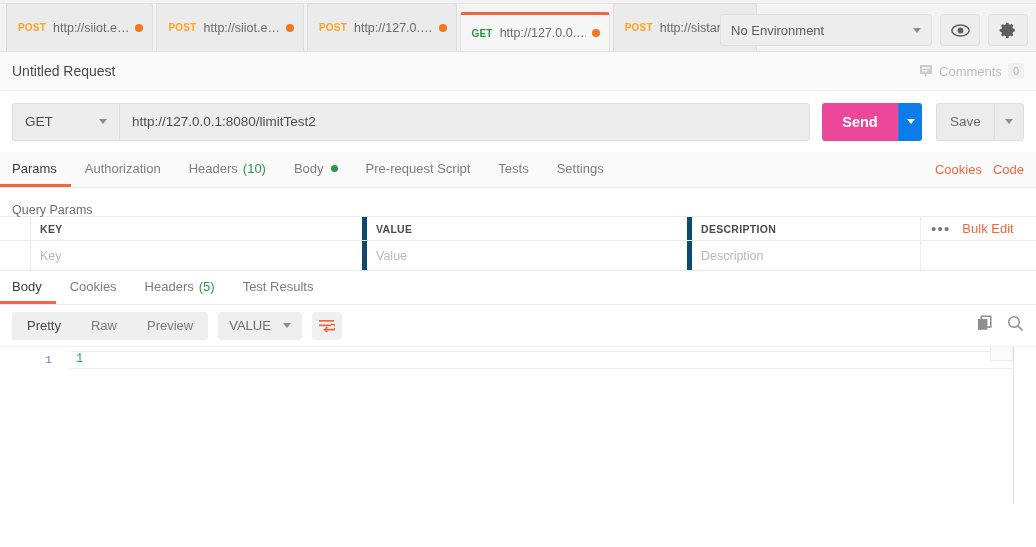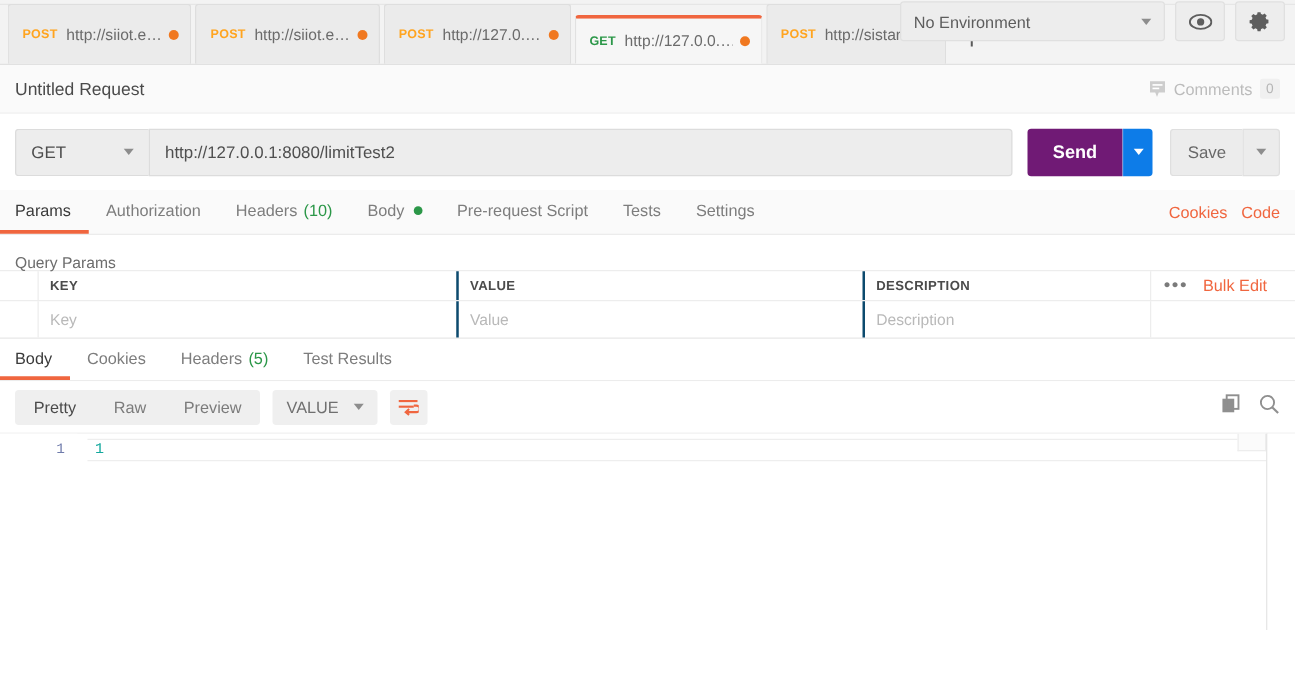--- a/index.html
+++ b/index.html
@@ -63,21 +63,21 @@
   #tab-plus, #tab-more {
     width: 34px; height: 36px;
     display: flex; align-items: center; justify-content: center;
     color: #5a5a5a; cursor: pointer;
     background: transparent;
   }
   #tab-plus { font-size: 22px; font-weight: 300; line-height: 1; padding-bottom: 3px; }
   #tab-more { font-size: 17px; letter-spacing: 1px; padding-bottom: 9px; }
 
   #env-zone {
-    position: absolute; right: 8px; bottom: 18px;
+    position: absolute; right: 8px; bottom: 5px;
     display: flex; align-items: center; gap: 8px; justify-content: center;
   }
   #env-select {
     width: 212px; height: 32px;
     background: #ededed; border: 1px solid #e0e0e0; border-radius: 3px;
     display: flex; align-items: center; padding: 0 10px;
     font-size: 13px; color: #5d5d5d; cursor: pointer;
   }
   #env-select .env-name { flex: 1; }
   .caret-dn {
@@ -128,21 +128,21 @@
   #method-box .m-label { flex: 1; }
   #url-input-wrap {
     flex: 1; height: 38px;
     background: #ededed; border: 1px solid #dcdcdc;
     border-radius: 0 3px 3px 0;
     display: flex; align-items: center; padding: 0 12px;
   }
   #url-input-wrap .url-text { font-size: 13.5px; color: #4f4f4f; }
   #send-group { display: flex; margin-left: 12px; }
   #send-btn {
-    width: 76px; height: 38px; background: #701a75;
+    width: 76px; height: 38px; background: #ec4899;
     border-radius: 3px 0 0 3px;
     color: #fff; font-size: 14.5px; font-weight: bold;
     display: flex; align-items: center; justify-content: center;
     cursor: pointer;
   }
   #send-caret {
     width: 24px; height: 38px; background: #0d7ce8;
     border-left: 1px solid #1f87ec;
     border-radius: 0 3px 3px 0;
     display: flex; align-items: center; justify-content: center;
@@ -201,21 +201,21 @@
   #qp-label-row {
     height: 28px; background: #ffffff;
     display: flex; align-items: center;
     padding: 0 12px;
   }
   #qp-label { font-size: 12.5px; color: #6d6d6d; margin-top: 16px; }
 
   #params-table { background: #fff; }
   .ptr { display: flex; border-top: 1px solid #ededed; }
   .pcell {
-    border-right: 2px solid #0c4a6e;
+    border-right: 5px solid #0c4a6e;
     display: flex; align-items: center;
     font-size: 12.5px;
   }
   .pgut { width: 31px; flex: 0 0 31px; border-right: 1px solid #ededed; }
   .pkey  { flex: 0 0 336px; padding: 0 9px; }
   .pval  { flex: 0 0 325px; padding: 0 9px; }
   .pdesc { flex: 1 1 auto; padding: 0 9px; border-right: 1px solid #ededed; }
   .ptools {
     flex: 0 0 115px; display: flex; align-items: center;
     justify-content: flex-start; gap: 12px; padding: 0 10px;

